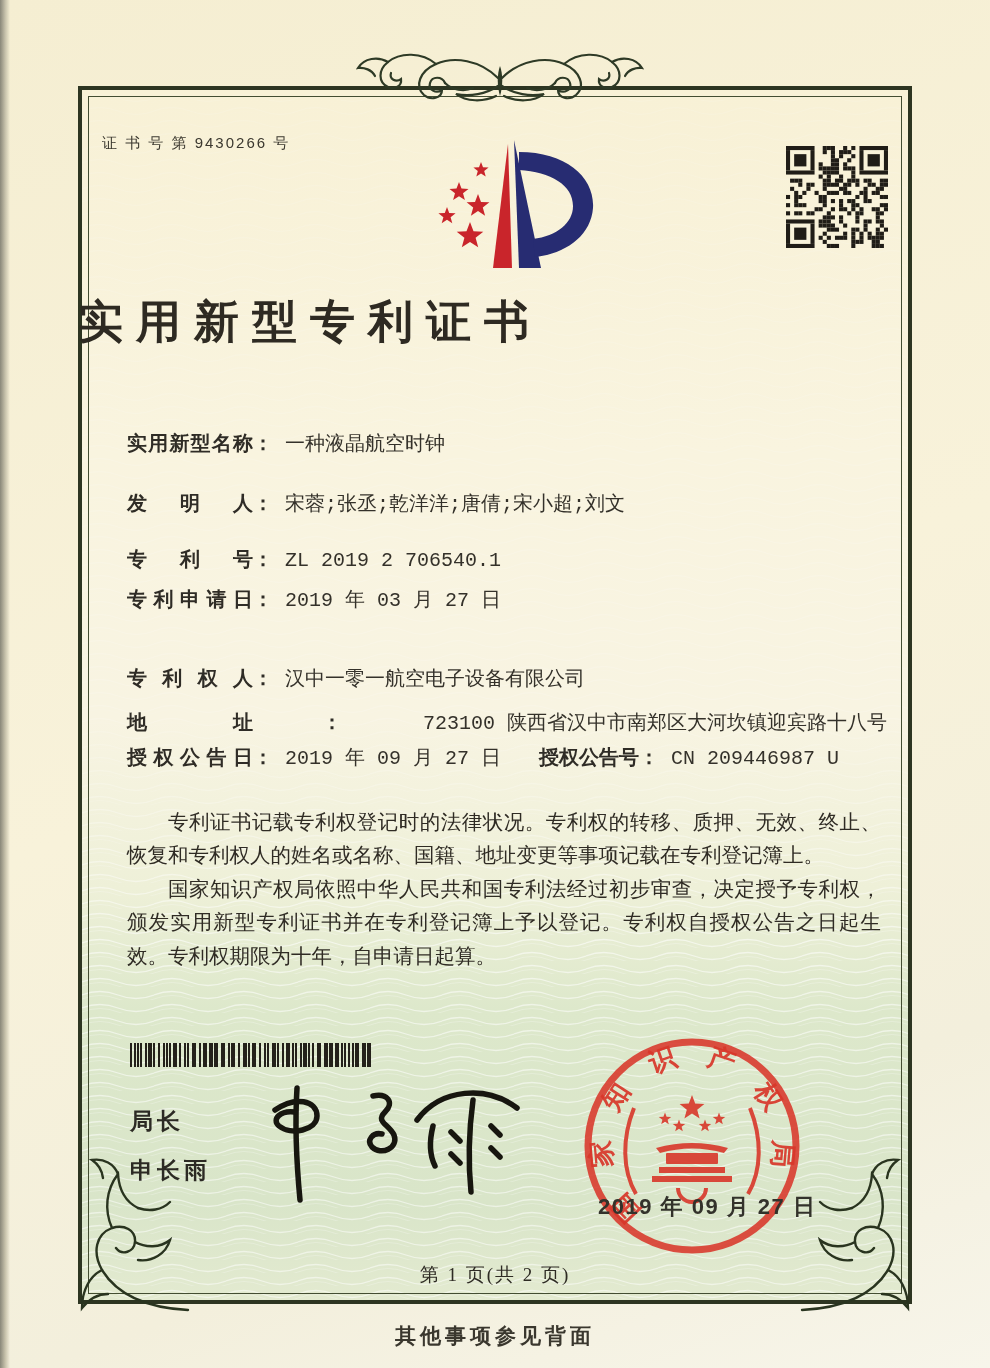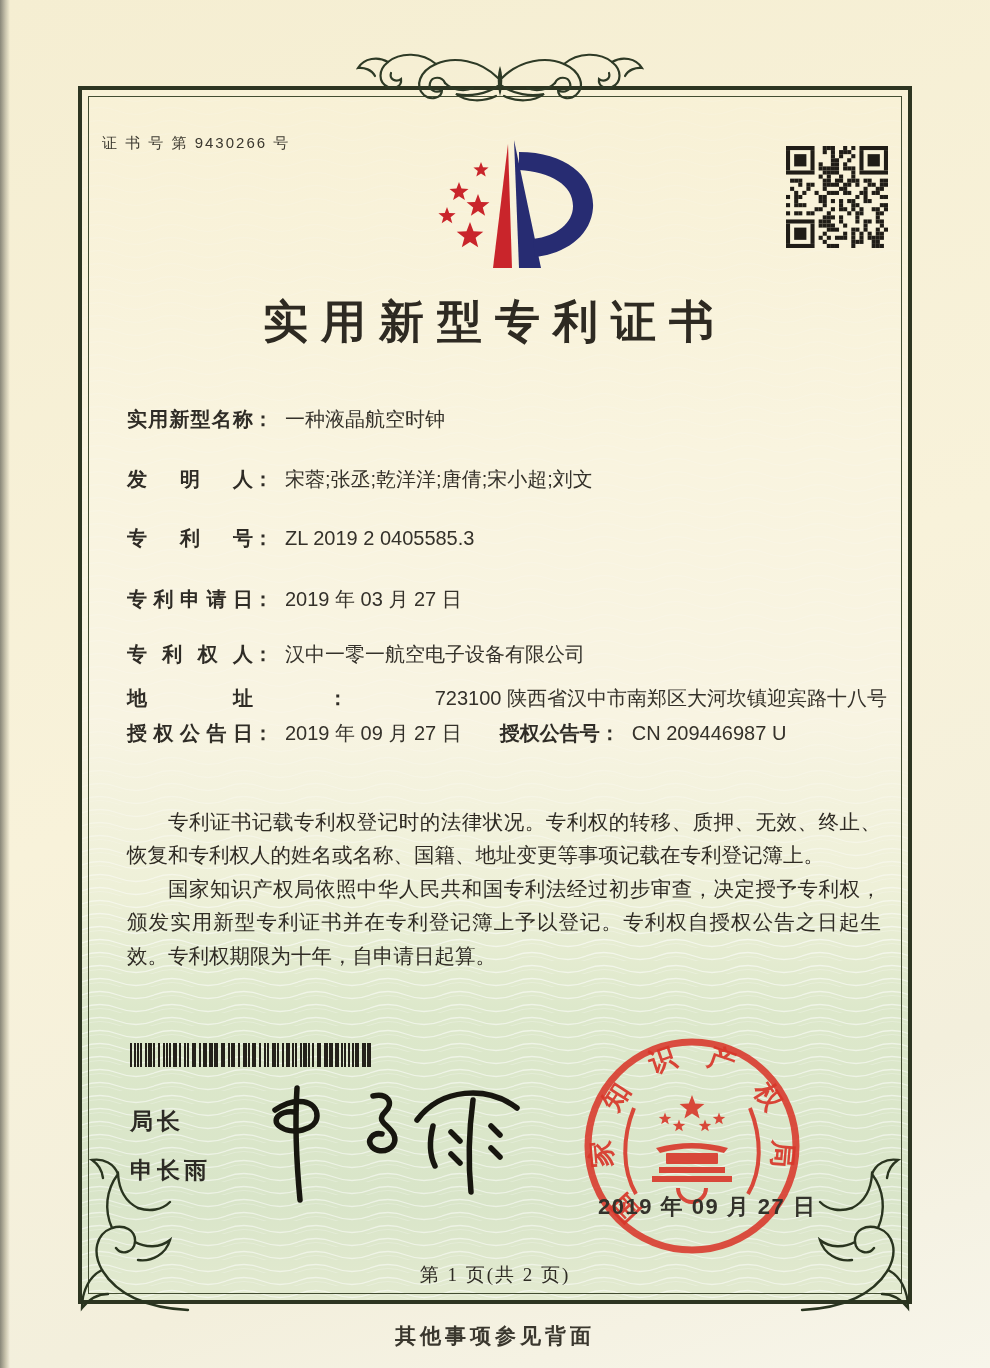--- a/index.html
+++ b/index.html
@@ -13,26 +13,26 @@
   .inner-bg{position:absolute;left:82px;top:90px;width:826px;height:1210px;
         background:linear-gradient(180deg,#f8f1d6 0%,#f9f4df 30%,#f8f4e2 52%,#eef0d8 66%,#dde8cb 76%,#d9e5c9 92%,#e3ead0 100%);}
   .waves{position:absolute;left:82px;top:90px;}
   
   .frame-outer{position:absolute;left:78px;top:86px;width:826px;height:1210px;
         border:4px solid #2d3521;}
   .frame-inner{position:absolute;left:88px;top:96px;width:812px;height:1196px;
         border:1.5px solid #434d32;}
   .abs{position:absolute;}
   .cert-no{left:102px;top:134px;font-size:15px;letter-spacing:2px;color:#3b382f;font-weight:500;}
-  .title{left:78px;top:292px;width:834px;text-align:center;font-size:45px;font-weight:700;
+  .title{left:78px;top:292px;width:834px;font-size:45px;font-weight:700;
         letter-spacing:13px;color:#2e2a22;}
   .frow{left:127px;width:760px;height:30px;font-size:20px;color:#33302a;white-space:nowrap;display:flex;align-items:baseline;}
   .flabel{display:inline-block;width:126px;text-align:justify;text-align-last:justify;font-weight:600;color:#2f2c26;}
   .fcolon{font-weight:600;margin:0 2px 0 0;color:#2f2c26;}
-  .fvalue{margin-left:10px;font-family:Liberation Sans, sans-serif;color:#34312a;}
+  .fvalue{margin-left:10px;font-family:Liberation Mono, monospace;color:#34312a;margin-top:24px;}
   .pair2{margin-left:38px;display:inline-flex;align-items:baseline;}
   .pair2 .flabel2{font-weight:600;color:#2f2c26;}
   .paras{left:127px;top:806px;width:754px;font-size:20.5px;line-height:1.63;
         color:#2f2b24;font-family:"Liberation Serif", serif;text-align:justify;}
   .paras p{margin:0;text-indent:2em;}
   .barcode{left:130px;top:1043px;width:252px;height:24px;font-size:0;}
   .barcode span{display:inline-block;height:100%;background:#24211a;vertical-align:top;}
   .signer{left:130px;top:1106px;font-size:23px;letter-spacing:4px;color:#2c2a24;font-weight:600;}
   .signer div{margin-bottom:18px;}
   .seal-date{left:598px;top:1192px;font-size:22px;letter-spacing:1.5px;color:#33322b;font-weight:600;}
@@ -341,21 +341,21 @@
       <span class="fvalue">一种液晶航空时钟</span>
   </div>
   <div class="abs frow" style="top:466px;">
     <span class="flabel">发明人</span>
       <span class="fcolon">：</span>
       <span class="fvalue">宋蓉;张丞;乾洋洋;唐倩;宋小超;刘文</span>
   </div>
   <div class="abs frow" style="top:525px;">
     <span class="flabel">专利号</span>
       <span class="fcolon">：</span>
-      <span class="fvalue">ZL 2019 2 0405585.3</span>
+      <span class="fvalue">ZL 2019 2 706540.1</span>
   </div>
   <div class="abs frow" style="top:583px;align-items:flex-end;">
     <span class="flabel">专利申请日</span>
       <span class="fcolon">：</span>
       <span class="fvalue">2019 年 03 月 27 日</span>
   </div>
   <div class="abs frow" style="top:641px;">
     <span class="flabel">专利权人</span>
       <span class="fcolon">：</span>
       <span class="fvalue">汉中一零一航空电子设备有限公司</span>

